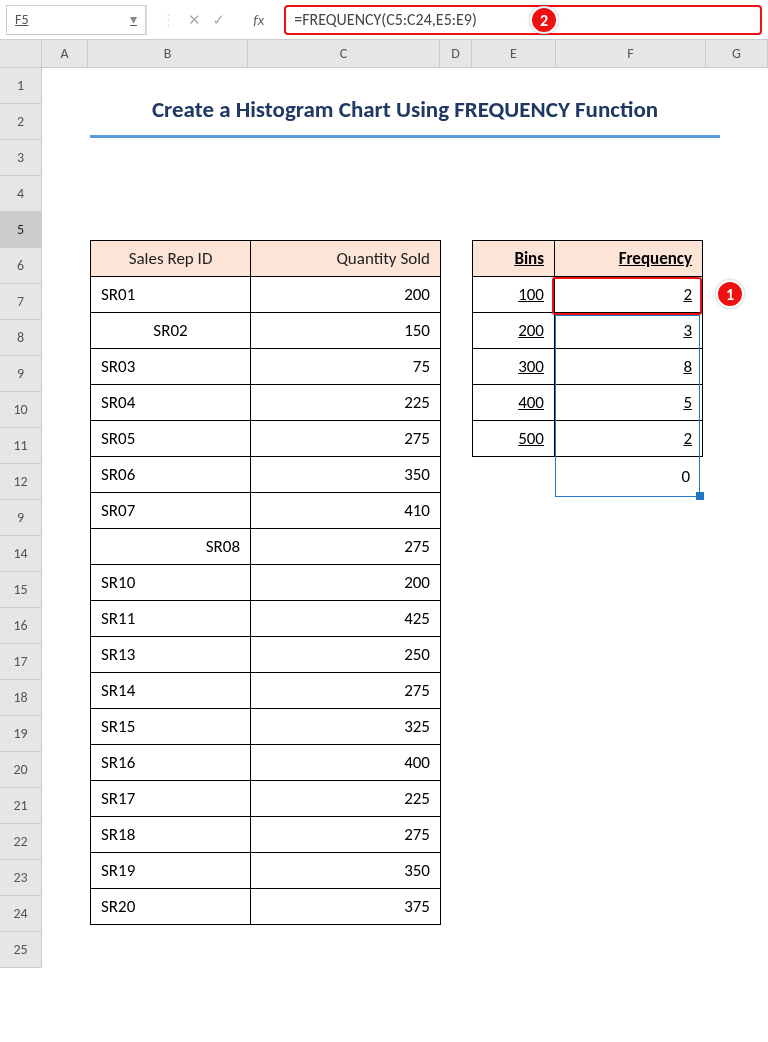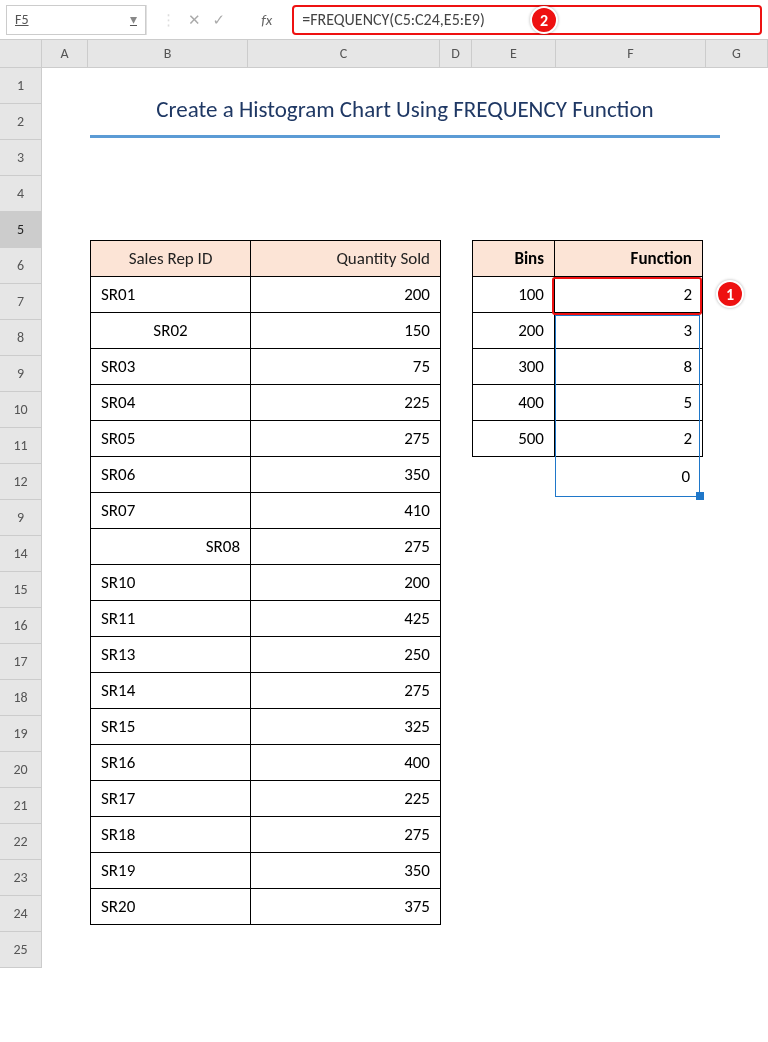--- a/index.html
+++ b/index.html
@@ -43,21 +43,21 @@
   color: #aaa;
   border-left: 1px solid #e1e1e1;
   height: 30px;
 }
 .formula-icons .sep {
   color: #ddd;
 }
 .fx {
   font-style: italic;
   color: #666;
-  margin-left: 24px;
+  margin-left: 16px;
 }
 .formula-input {
   flex: 1;
   height: 30px;
   border: 2.5px solid #e11;
   border-radius: 4px;
   padding: 2px 8px;
   font-size: 16px;
   color: #444;
   display: flex;
@@ -113,21 +113,21 @@
 
 .title-block {
   position: absolute;
   left: 48px;
   top: 26px;
   width: 630px;
   text-align: center;
 }
 .title-text {
   font-size: 23px;
-  font-weight: normal;
+  font-weight: bold;
   color: #1f3864;
   line-height: 1.35;
 }
 .title-underline {
   margin-top: 10px;
   height: 3px;
   background: #5b9bd5;
 }
 
 .data-table {
@@ -148,20 +148,21 @@
   color: #222;
 }
 .col-sr { width: 160px; }
 .col-qty { width: 190px; text-align: right; }
 
 .bins-table {
   position: absolute;
   left: 430px;
   top: 172px;
   border-collapse: collapse;
+  text-decoration: underline;
 }
 .bins-table th, .bins-table td {
   border: 1.5px solid #000;
   padding: 4px 10px;
   height: 36px;
   font-size: 17px;
 }
 .bins-table th {
   background: #fce4d6;
   font-weight: bold;
@@ -386,21 +387,21 @@
               <td class="col-sr" style="text-align:left">SR20</td>
               <td class="col-qty">375</td>
             </tr>
           </tbody>
       </table>
 
       <table class="bins-table">
         <thead>
             <tr>
           <th class="col-bins">Bins</th>
-          <th class="col-freq">Function</th>
+          <th class="col-freq">Frequency</th>
         </tr>
           </thead>
         <tbody>
             <tr>
               <td class="col-bins">100</td>
               <td class="col-freq">2</td>
             </tr>
             <tr>
               <td class="col-bins">200</td>
               <td class="col-freq">3</td>

